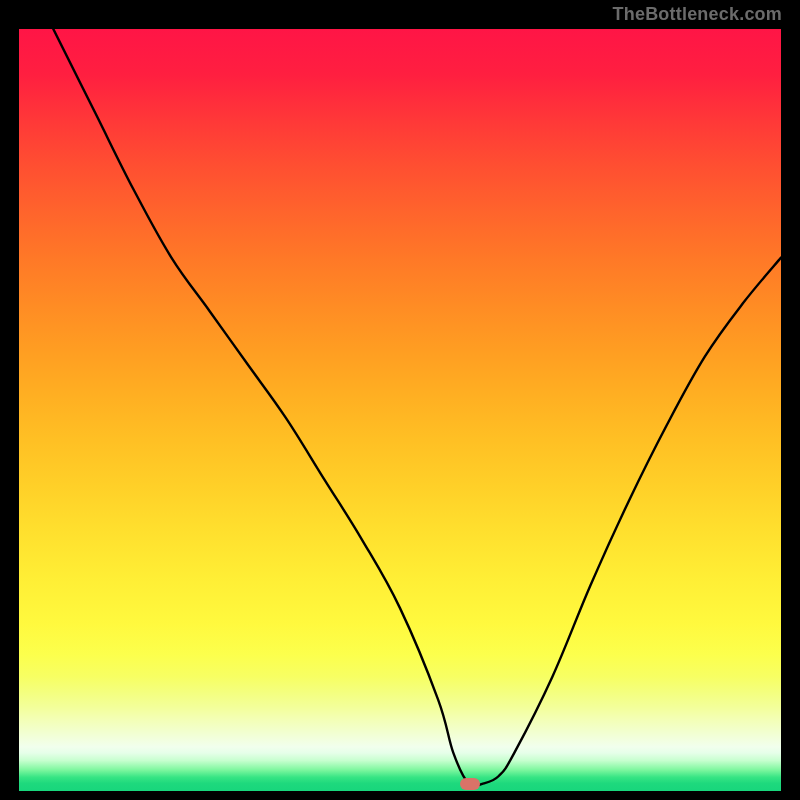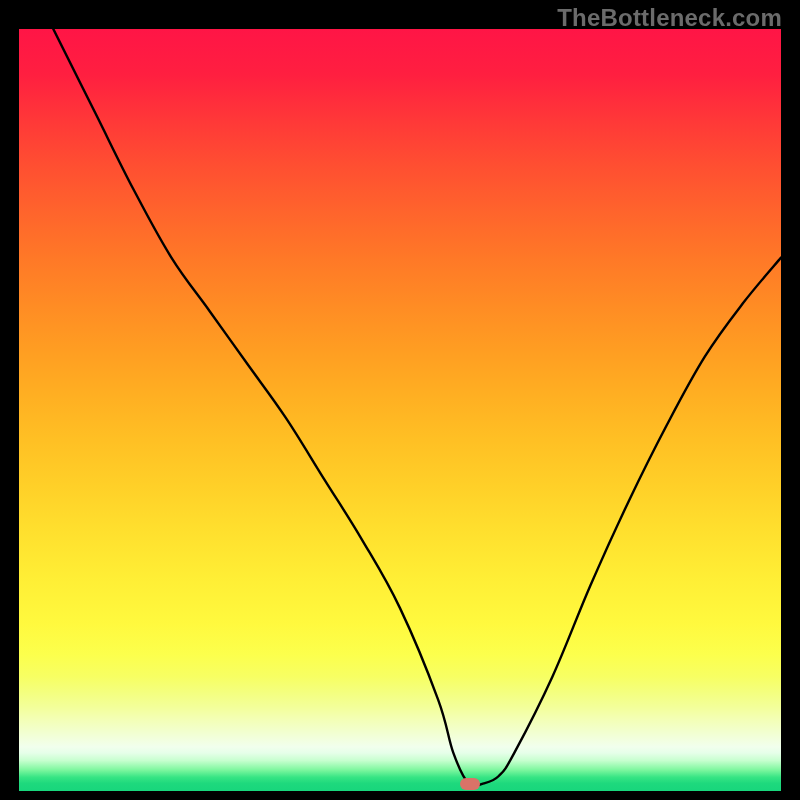--- a/index.html
+++ b/index.html
@@ -8,21 +8,21 @@
     width: 800px;
     height: 800px;
     background: #000;
     position: relative;
   }
   .watermark {
     position: absolute;
     top: 4px;
     right: 18px;
     font-family: Arial, Helvetica, sans-serif;
-    font-size: 24px;
+    font-size: 18px;
     font-weight: 600;
     color: #6b6b6b;
     letter-spacing: 0.2px;
     z-index: 10;
   }
   .plot {
     position: absolute;
     left: 19px;
     top: 29px;
     width: 762px;

